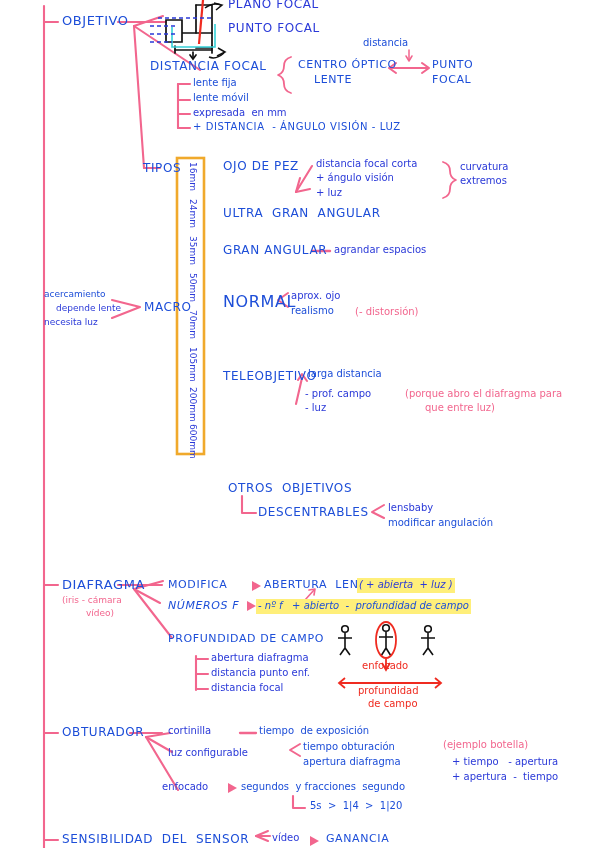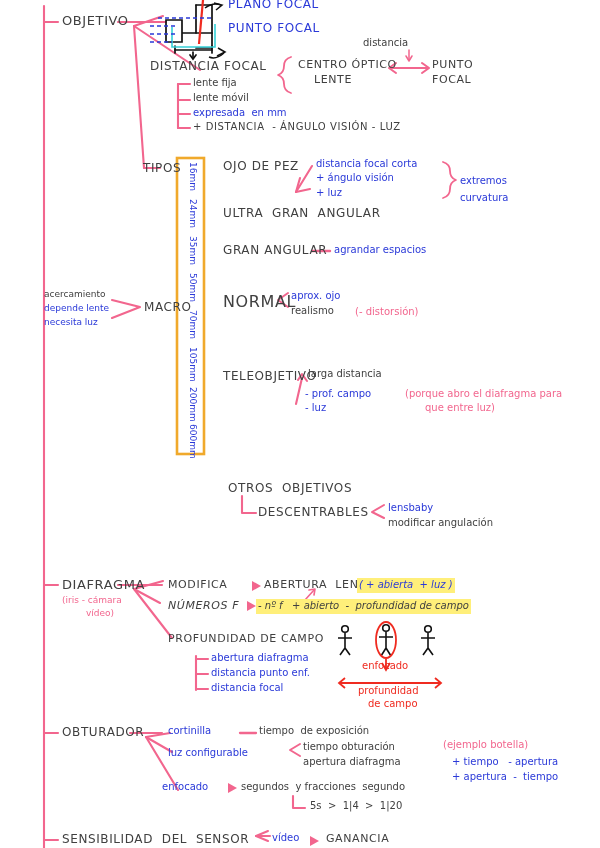--- a/index.html
+++ b/index.html
@@ -6,21 +6,21 @@
   html,body{margin:0;padding:0;background:#ffffff;}
   body{
     width:600px;height:848px;position:relative;overflow:hidden;
     font-family:"DejaVu Sans", sans-serif;
     -webkit-font-smoothing:none;
   }
   #canvas{position:absolute;inset:0;width:600px;height:848px;}
   
   .tx{position:absolute;white-space:pre;line-height:1.05;
       font-family:"DejaVu Sans", sans-serif;}
-  .blk{color:#404040;}
+  .blk{color:#1d4ed8;}
   .blu{color:#2a39d8;}
   .pnk{color:#f2668e;}
   .red{color:#ef2b20;}
   .cap{letter-spacing:.6px;}
   .hl{background:#ffef7a;box-shadow:0 0 0 2px #ffef7a;font-style:italic;}
   .rot{transform-origin:left top;}
   .sm{font-size:9px;}
   .md{font-size:10px;}
   .lg{font-size:11px;}
   .xl{font-size:12px;}
@@ -199,28 +199,28 @@
 <div class="tx blu sm rot" style="left:197px;top:199px;transform:rotate(90deg);">24mm</div>
 <div class="tx blu sm rot" style="left:197px;top:236px;transform:rotate(90deg);">35mm</div>
 <div class="tx blu sm rot" style="left:197px;top:273px;transform:rotate(90deg);">50mm</div>
 <div class="tx blu sm rot" style="left:197px;top:310px;transform:rotate(90deg);">70mm</div>
 <div class="tx blu sm rot" style="left:197px;top:347px;transform:rotate(90deg);">105mm</div>
 <div class="tx blu sm rot" style="left:197px;top:387px;transform:rotate(90deg);">200mm</div>
 <div class="tx blu sm rot" style="left:197px;top:424px;transform:rotate(90deg);">600mm</div>
 
 <div class="tx blk cap" style="left:144px;top:301px;font-size:12px;">MACRO</div>
 <div class="tx blk sm" style="left:44px;top:290px;">acercamiento</div>
-<div class="tx blu sm" style="left:44px;top:304px;">depende lente</div>
+<div class="tx blu sm" style="left:44px;top:304px;padding-left:12px;">depende lente</div>
 <div class="tx blu sm" style="left:44px;top:318px;">necesita luz</div>
 
 <div class="tx blk cap" style="left:223px;top:160px;font-size:12px;">OJO DE PEZ</div>
 <div class="tx blu md" style="left:316px;top:159px;">distancia focal corta</div>
 <div class="tx blu md" style="left:316px;top:173px;">+ ángulo visión</div>
 <div class="tx blu md" style="left:316px;top:188px;">+ luz</div>
-<div class="tx blu md" style="left:460px;top:162px;margin-top:31px;">curvatura</div>
+<div class="tx blu md" style="left:460px;top:162px;">curvatura</div>
 <div class="tx blu md" style="left:460px;top:176px;">extremos</div>
 
 <div class="tx blk cap" style="left:223px;top:207px;font-size:12px;">ULTRA  GRAN  ANGULAR</div>
 
 <div class="tx blk cap" style="left:223px;top:244px;font-size:12px;">GRAN ANGULAR</div>
 <div class="tx blu md" style="left:334px;top:245px;">agrandar espacios</div>
 
 <div class="tx blk cap" style="left:223px;top:294px;font-size:16px;">NORMAL</div>
 <div class="tx blu md" style="left:291px;top:291px;">aprox. ojo</div>
 <div class="tx blk md" style="left:291px;top:306px;">realismo</div>

